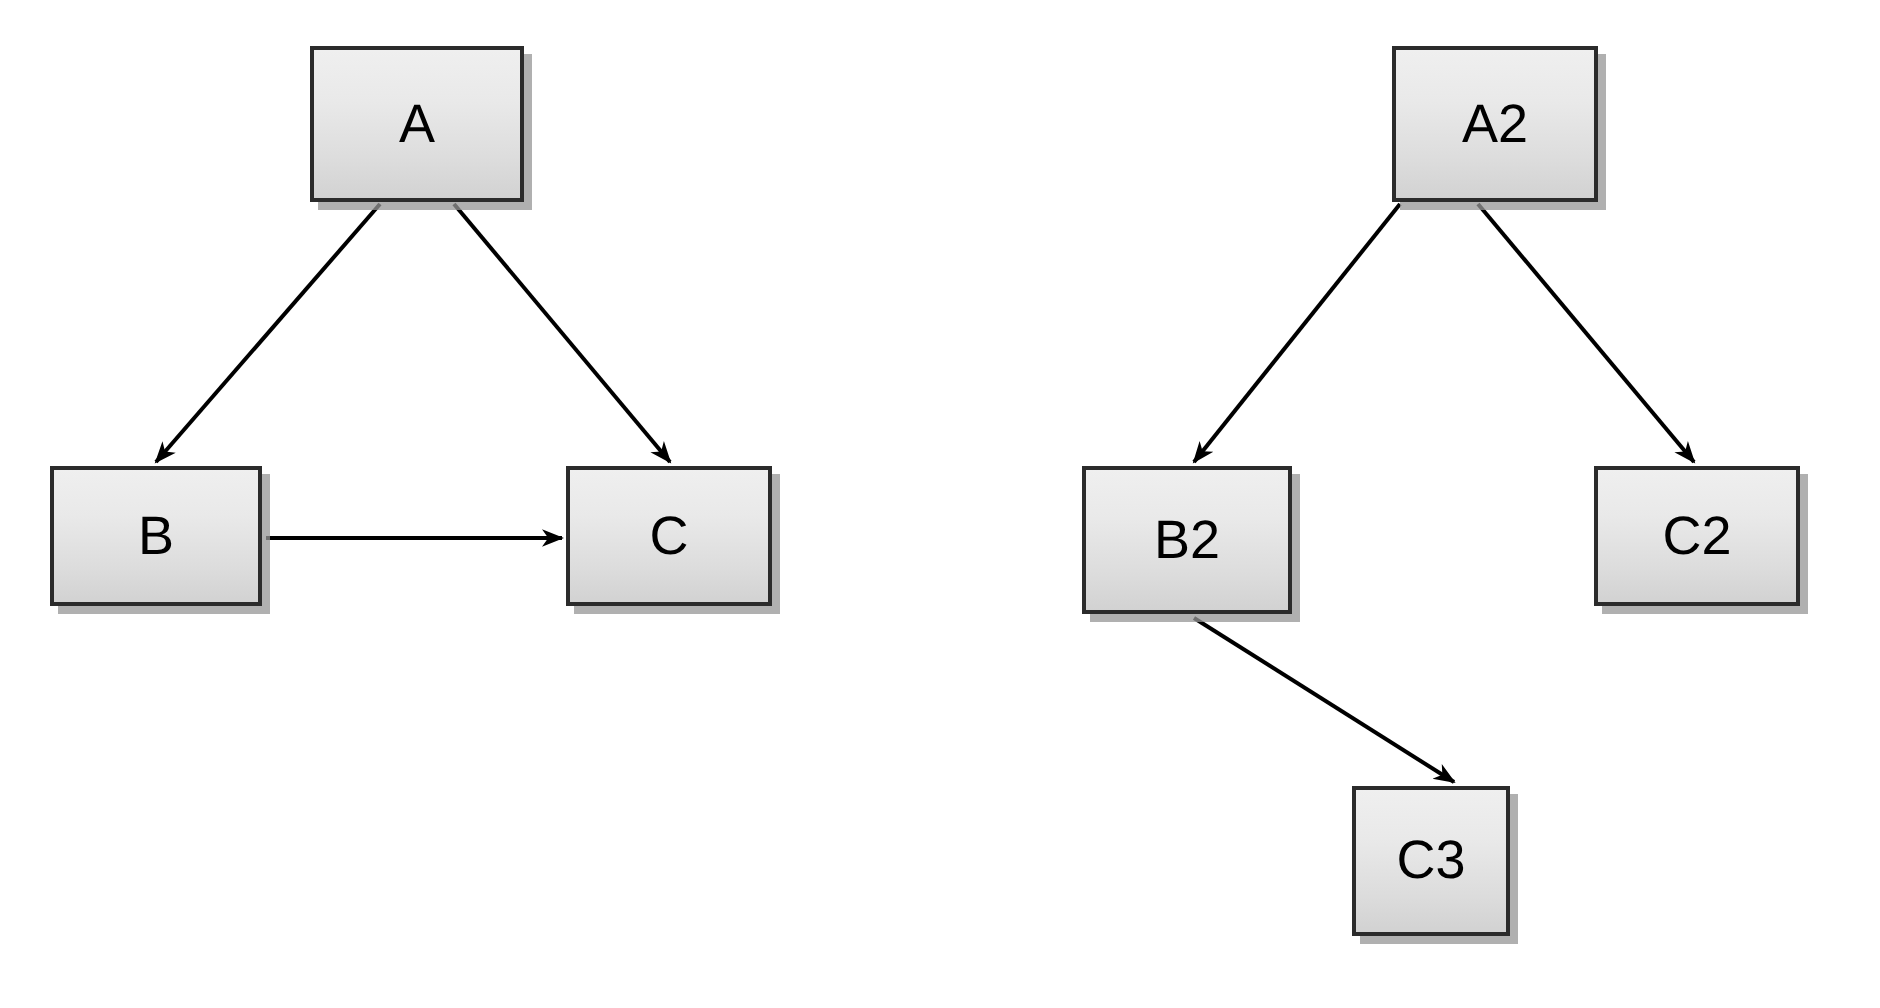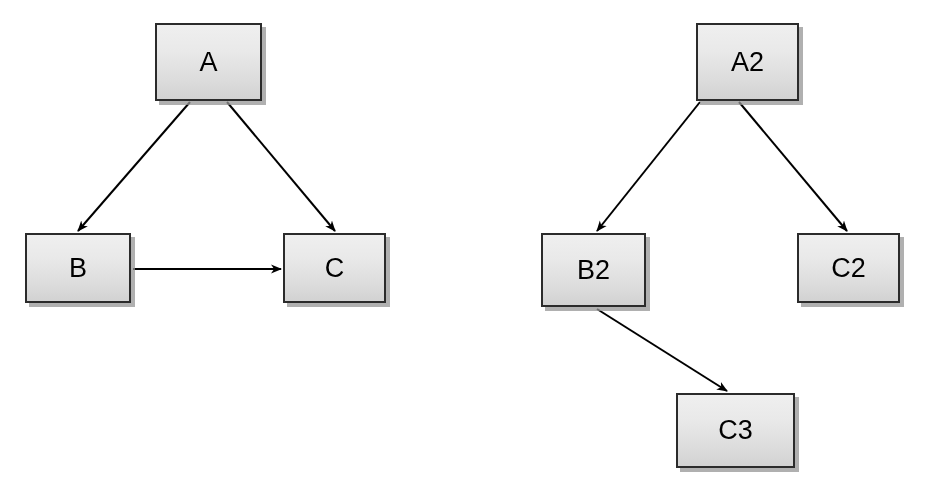--- a/index.html
+++ b/index.html
@@ -80,17 +80,17 @@
 
   <div class="node" style="left: 696px; top: 23px; width: 103px; height: 78px;">
     <span class="node-label">A2</span>
   </div>
   <div class="node" style="left: 541px; top: 233px; width: 105px; height: 74px;">
     <span class="node-label">B2</span>
   </div>
   <div class="node" style="left: 797px; top: 233px; width: 103px; height: 70px; text-align: right;">
     <span class="node-label">C2</span>
   </div>
-  <div class="node" style="left: 676px; top: 393px; width: 119px; height: 75px;">
+  <div class="node" style="left: 676px; top: 393px; width: 79px; height: 75px;">
     <span class="node-label">C3</span>
   </div>
 
 </div>
 
 </body></html>

